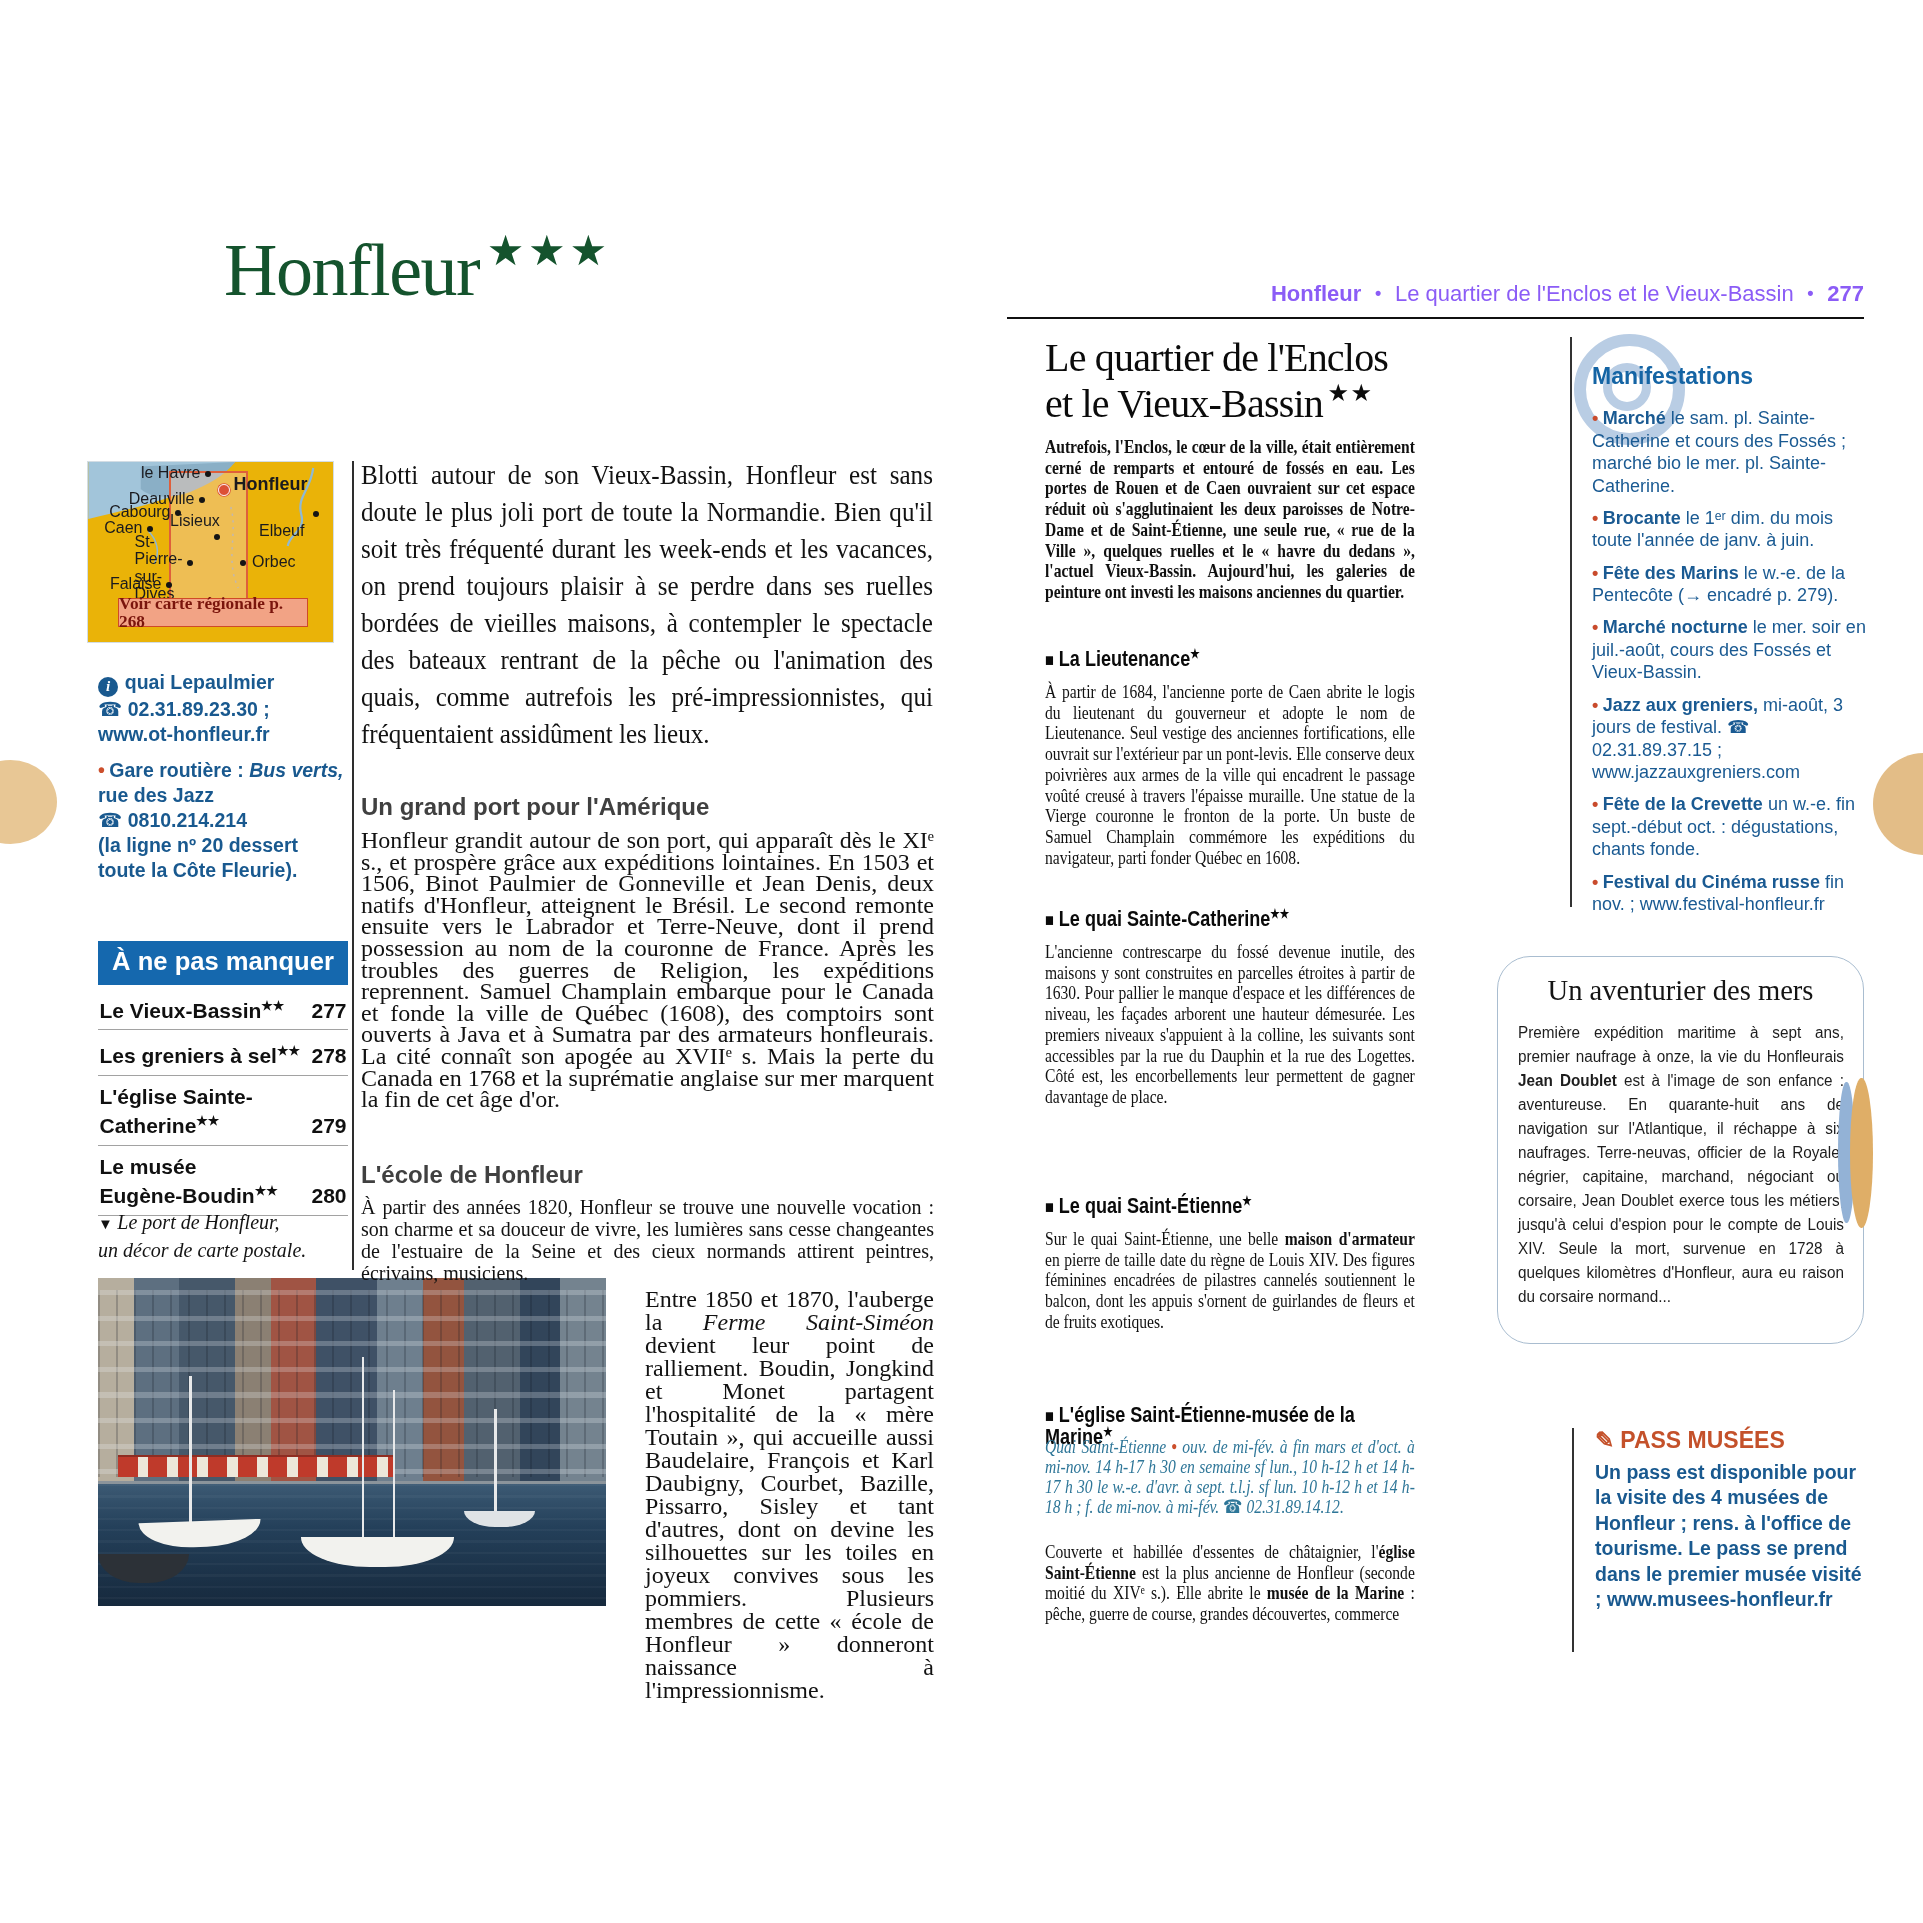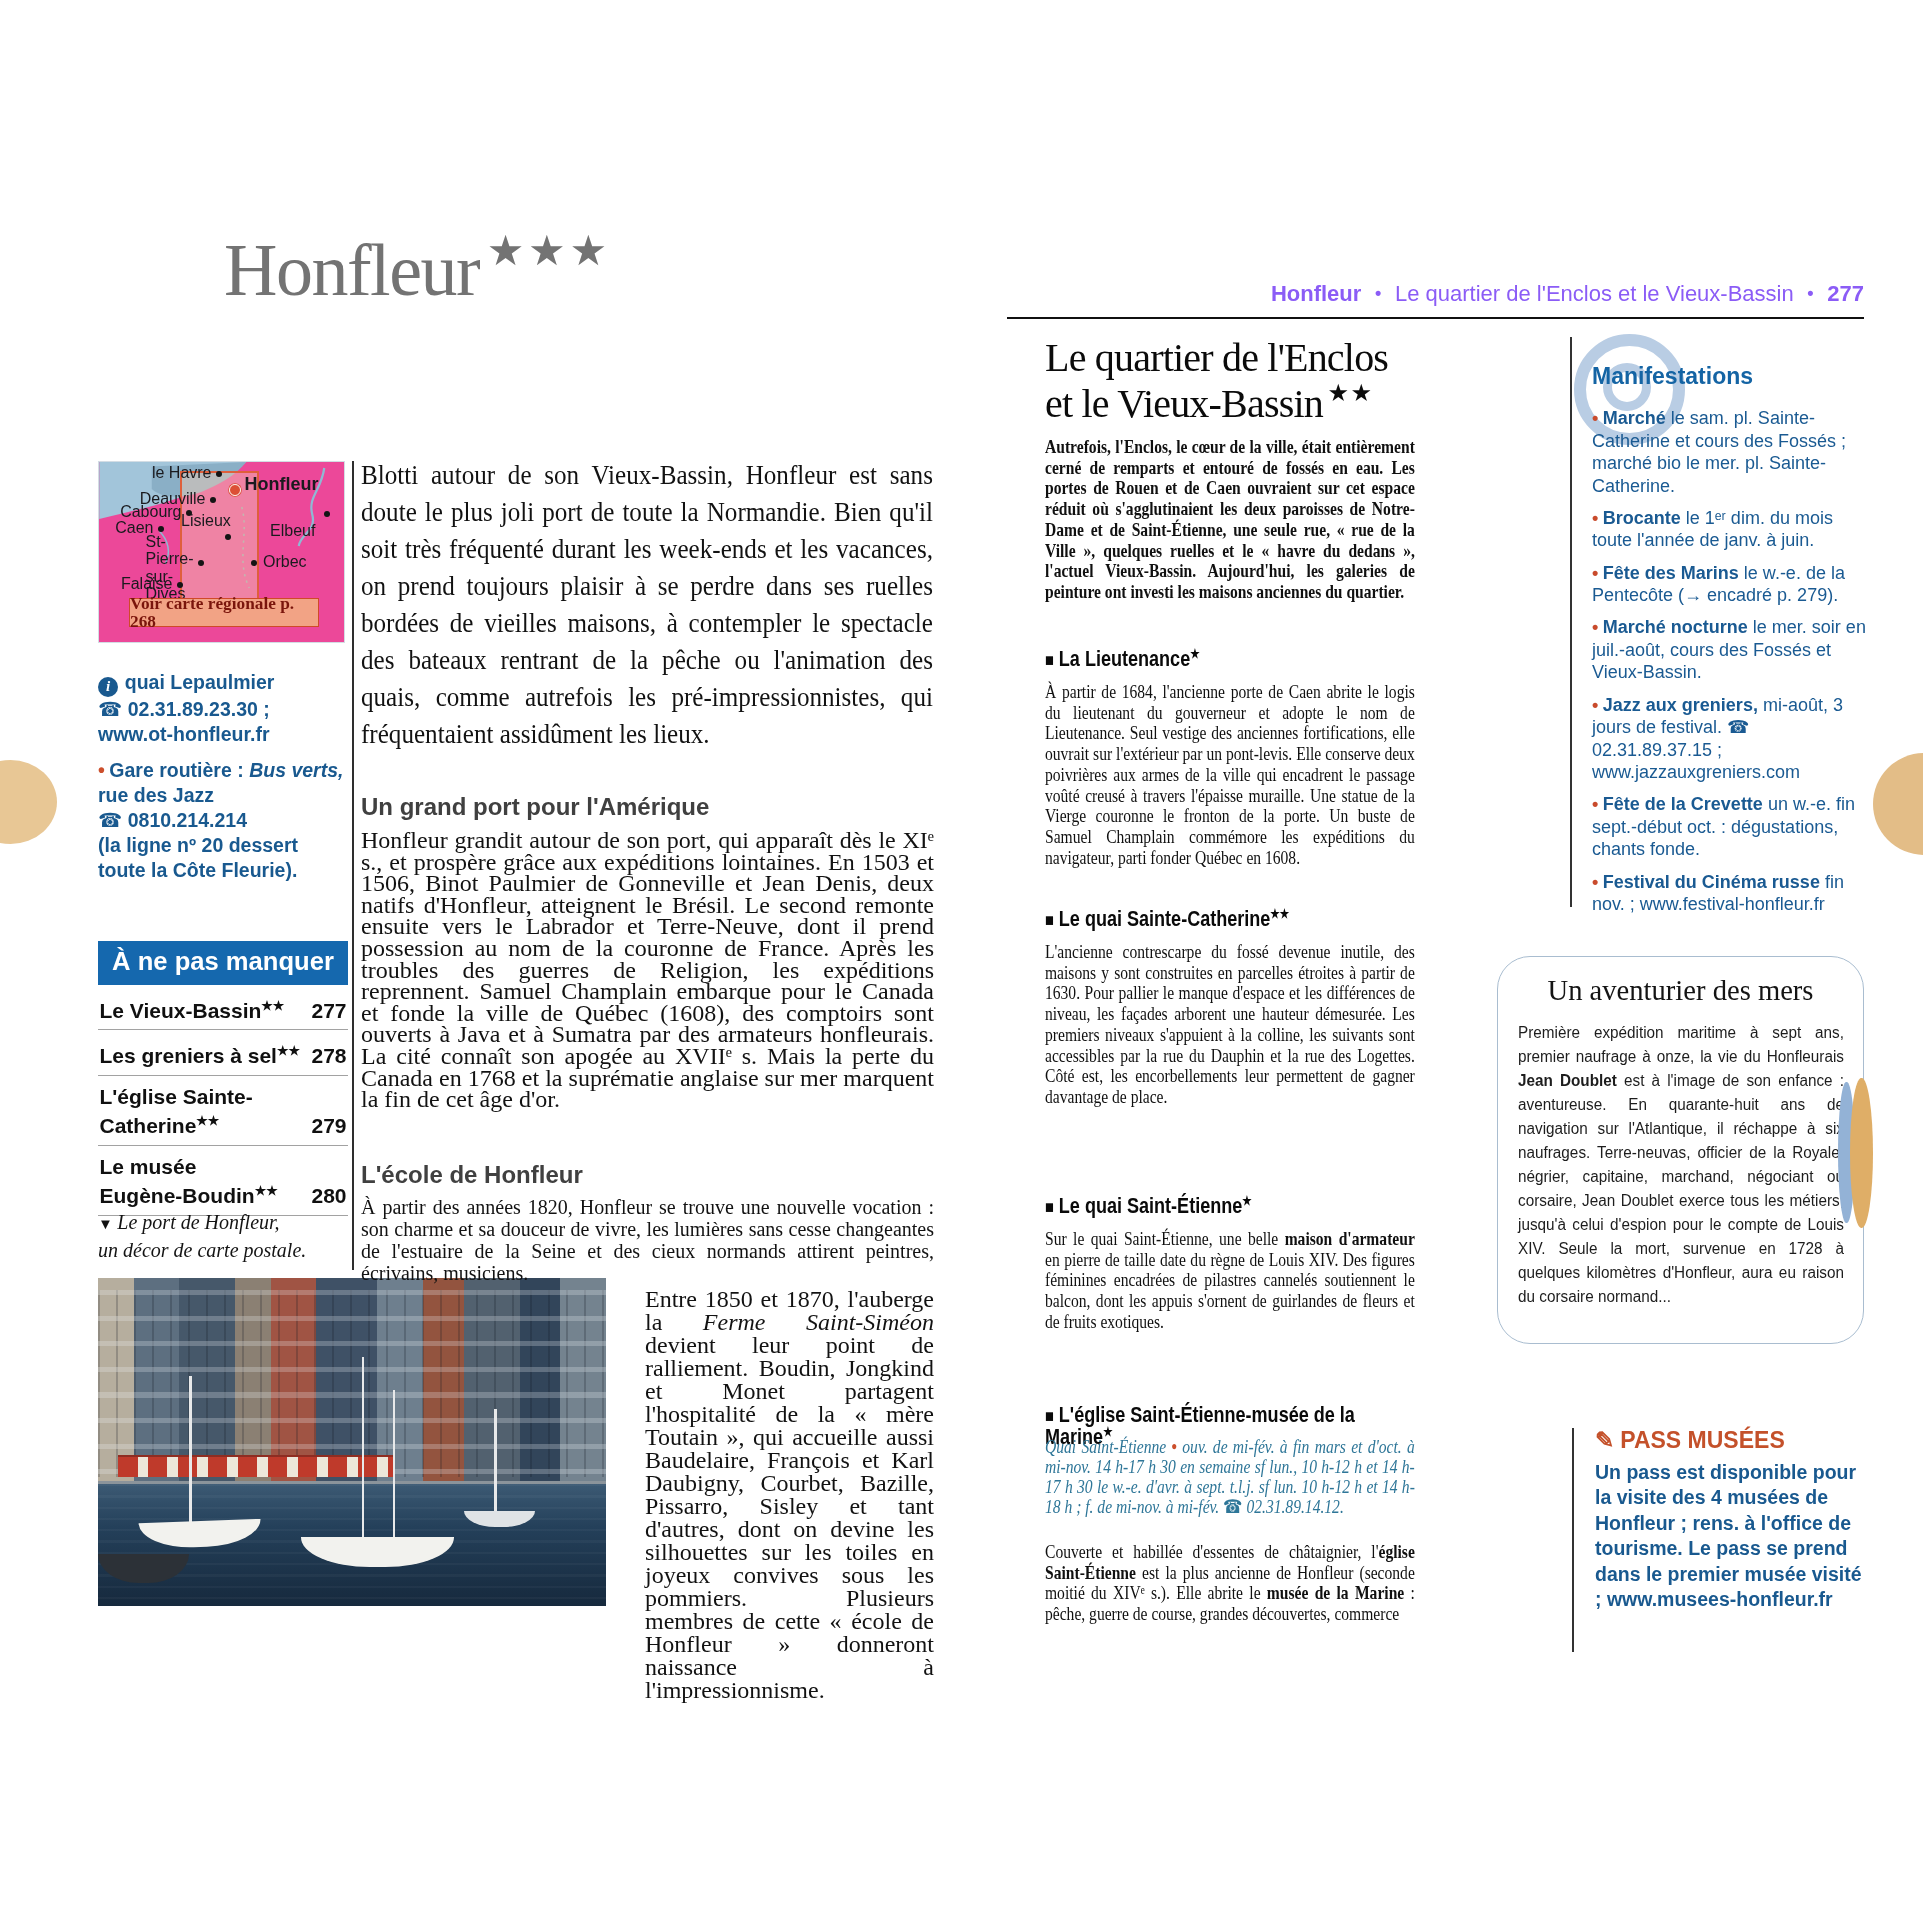--- a/index.html
+++ b/index.html
@@ -8,24 +8,24 @@
   .abs{position:absolute;}
   .serif{font-family:"Liberation Serif","DejaVu Serif",serif;}
   .just{text-align:justify;}
   
   .r-b{font-weight:700;} .r-i{font-style:italic;}
   .r-dot{color:#cc4f2c;font-style:normal;font-weight:700;}
   .r-tel{font-style:normal;}
 
   
   #left-title{left:224px;top:233px;font:400 74px/1 "Liberation Serif","DejaVu Serif",serif;
-              color:#737373;letter-spacing:-1.5px;}
+              color:#14532d;letter-spacing:-1.5px;}
   #left-title .tstars{font-size:42px;position:relative;top:-30px;margin-left:7.5px;letter-spacing:3.8px;}
 
-  #map{left:98px;top:461px;width:245px;height:180px;background:#ec4899;border:0.8px solid #d3dde4;}
+  #map{left:87px;top:461px;width:245px;height:180px;background:#eab308;border:0.8px solid #d3dde4;}
   #map svg{position:absolute;left:0;top:0;}
   #map-highlight{position:absolute;left:81px;top:9px;width:75px;height:125px;
                  border:2.3px solid #df5f3b;background:rgba(244,203,178,.45);}
   #map-region{position:absolute;left:30px;top:136px;width:188px;height:27px;background:#f2a385;
               border:1.5px solid #cf4a28;color:#7a150c;display:flex;align-items:center;justify-content:center;
               font:700 17.3px/1 "Liberation Serif","DejaVu Serif",serif;}
   .city{position:absolute;width:0;height:0;}
   .cdot{position:absolute;left:-3px;top:-3px;width:6px;height:6px;background:#141414;border-radius:50%;}
   .city .lab{position:absolute;font-size:16px;line-height:17.3px;color:#1a1a1e;white-space:nowrap;}
   .lab-l{right:7.5px;top:-9.8px;}

